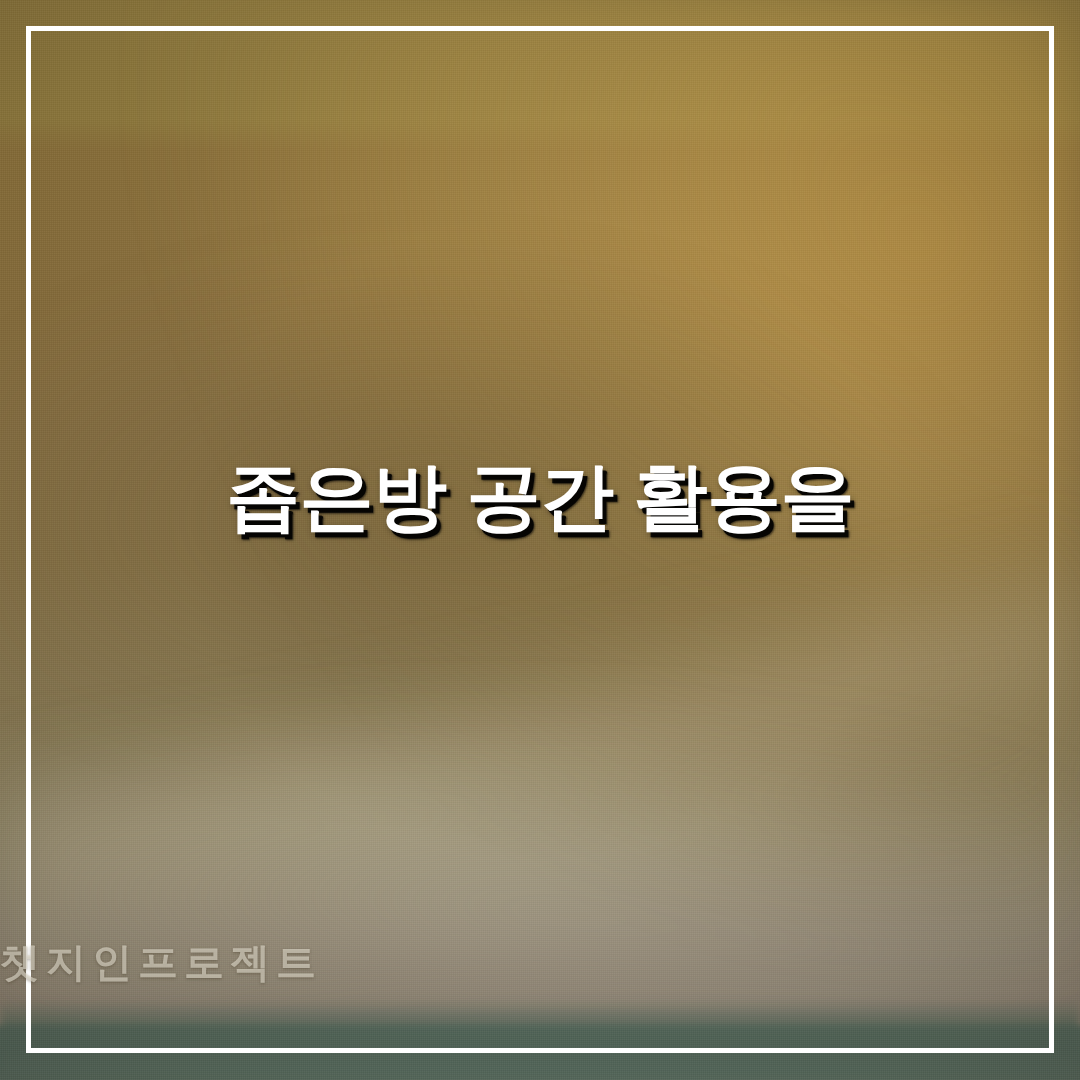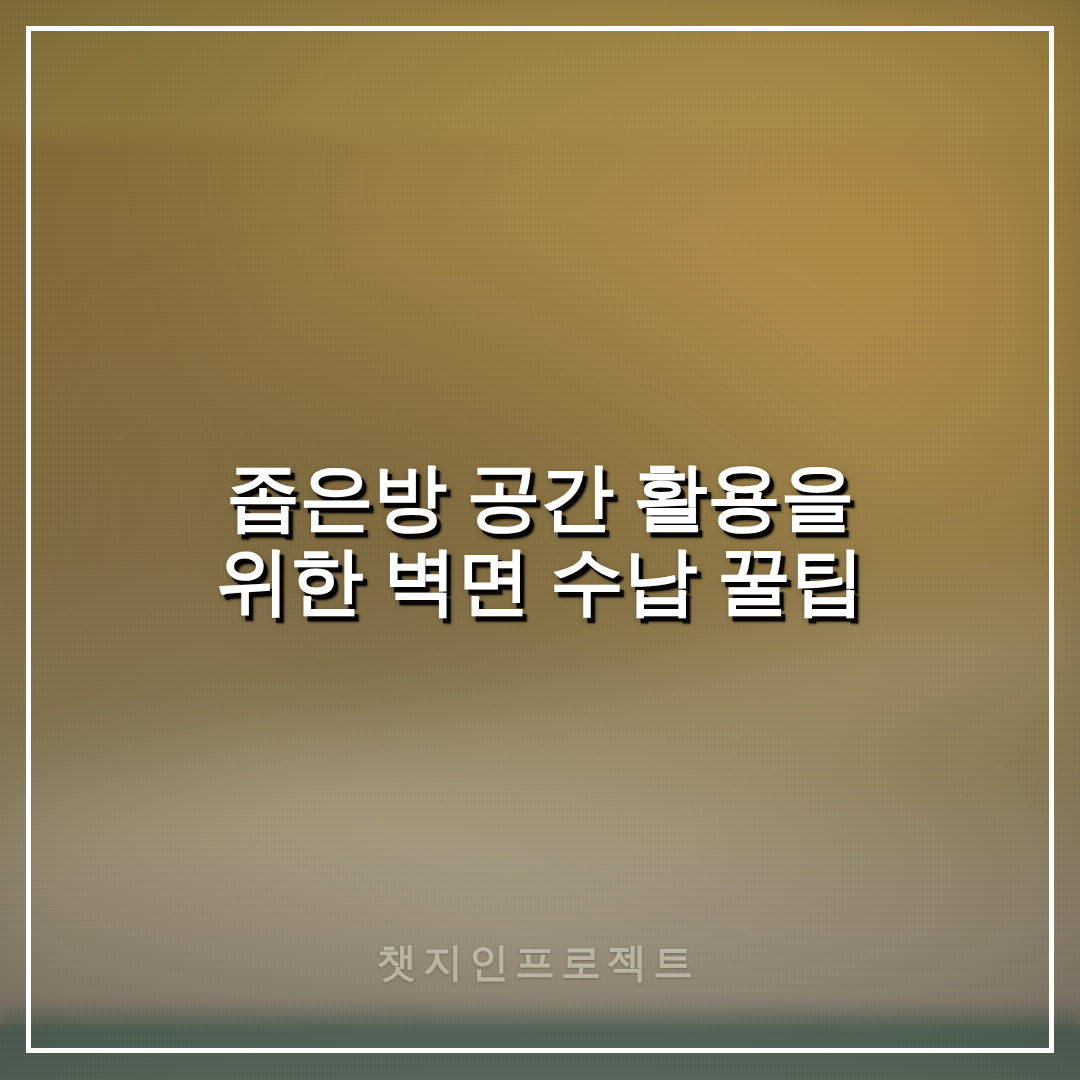--- a/index.html
+++ b/index.html
@@ -143,21 +143,21 @@
        5px 6px 2px rgba(0,0,0,0.55),
        2px 3px 6px rgba(0,0,0,0.35);
   }
 
   
   #watermark {
     position: absolute;
     left: 0;
     right: 4px;
     top: 938px;
-    text-align: center;
+    text-align: left;
     z-index: 4;
   }
   #watermark .wm-text {
     display: inline-block;
     color: rgba(226,221,206,0.62);
     font-family: "Liberation Sans", "DejaVu Sans", sans-serif;
     font-weight: 700;
     font-size: 40px;
     line-height: 48px;
     letter-spacing: 6px;
@@ -176,20 +176,19 @@
   <div class="bg-layer" id="bg-diag"></div>
   <div class="bg-layer" id="bg-haze-low"></div>
   <div class="bg-layer" id="bg-green-band"></div>
   <div class="bg-layer" id="bg-vignette"></div>
   <div class="bg-layer" id="bg-dither"></div>
 
   <div id="frame"></div>
 
   <div id="title-block">
     <span class="title-line">좁은방 공간 활용을</span>
-    <span class="title-line">위한 벽면 수납 꿀팁</span>
   </div>
 
   <div id="watermark">
     <span class="wm-text">챗지인프로젝트</span>
   </div>
 
 </div>
 
 </body></html>

